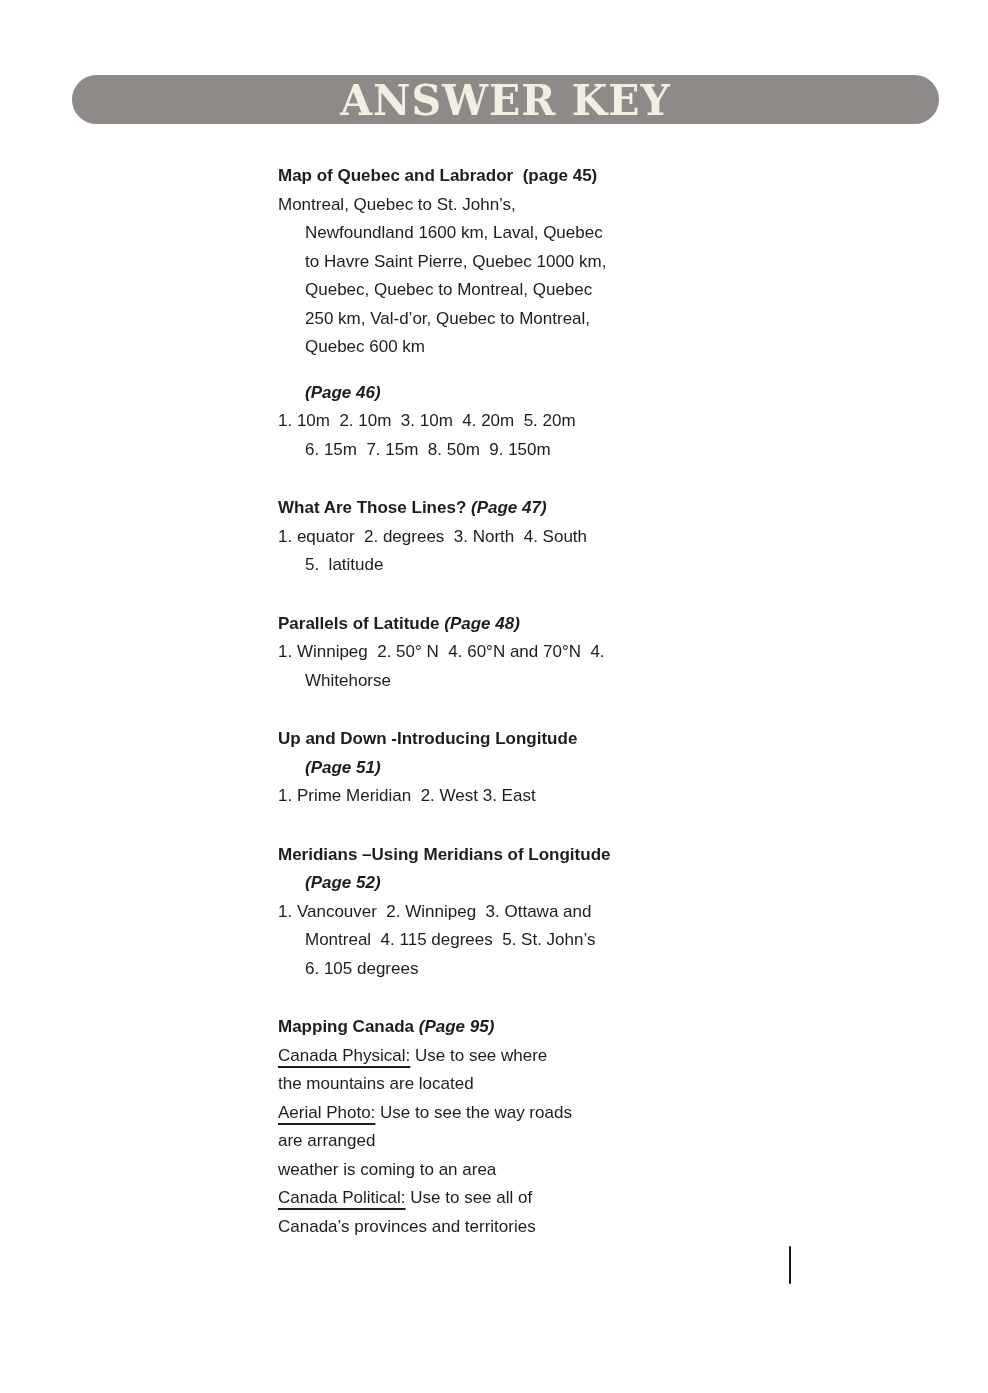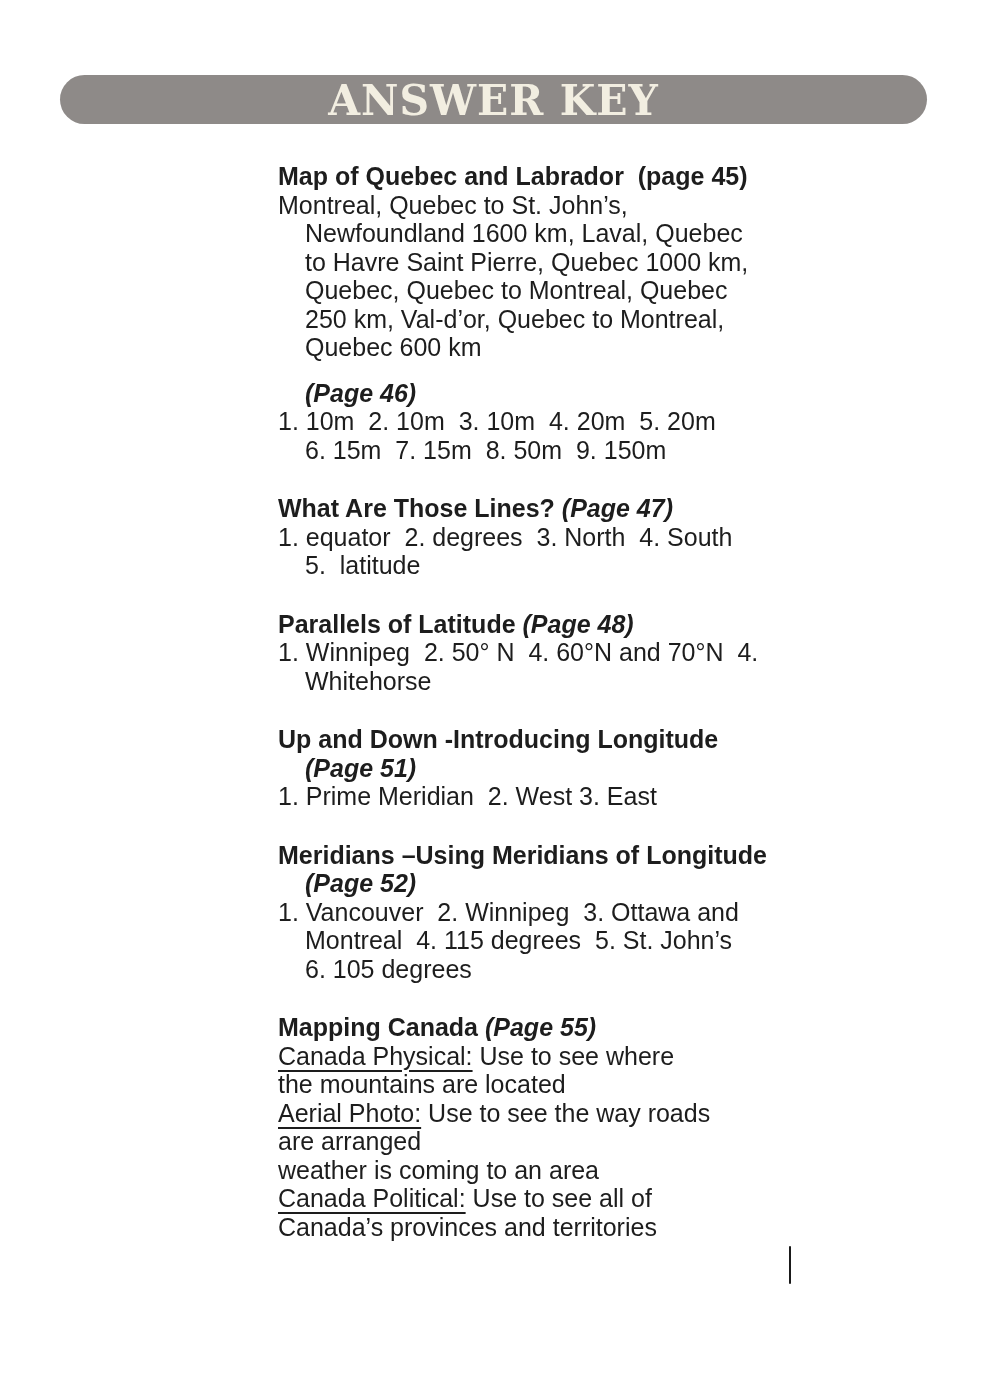--- a/index.html
+++ b/index.html
@@ -7,21 +7,21 @@
     position: relative;
     width: 988px;
     height: 1393px;
     background: #ffffff;
     font-family: "Liberation Sans", sans-serif;
     color: #1d1d1d;
     overflow: hidden;
   }
   .band {
     position: absolute;
-    left: 60px;
+    left: 72px;
     top: 75px;
     width: 867px;
     height: 49px;
     border-radius: 25px;
     background: #8e8a88;
     display: flex;
     align-items: center;
     justify-content: center;
     text-align: center;
   }
@@ -31,21 +31,21 @@
     font-size: 41px;
     letter-spacing: 1px;
     color: #f2eee1;
     transform: scaleY(1.05);
   }
   .content {
     position: absolute;
     left: 278px;
     top: 162px;
     width: 620px;
-    font-size: 25px;
+    font-size: 17px;
     line-height: 28.5px;
   }
   .section { margin-bottom: 30px; }
   .section:first-child { margin-bottom: 17px; }
   .heading, .ref-line, .line { white-space: pre-wrap; }
   .heading { font-weight: bold; }
   .page-ref { font-weight: bold; }
   .page-ref.italic { font-style: italic; }
   .ref-line { padding-left: 27px; }
   .line.indent { padding-left: 27px; }
@@ -102,21 +102,21 @@
       <div class="line"><span>1. Prime Meridian  2. West 3. East</span></div>
     </div>
     <div class="section">
       <div class="heading"><span class="heading-text">Meridians –Using Meridians of Longitude</span></div>
       <div class="ref-line"><span class="page-ref italic">(Page 52)</span></div>
       <div class="line"><span>1. Vancouver  2. Winnipeg  3. Ottawa and</span></div>
       <div class="line indent"><span>Montreal  4. 115 degrees  5. St. John’s</span></div>
       <div class="line indent"><span>6. 105 degrees</span></div>
     </div>
     <div class="section">
-      <div class="heading"><span class="heading-text">Mapping Canada</span><span class="page-ref italic"> (Page 55)</span></div>
+      <div class="heading"><span class="heading-text">Mapping Canada</span><span class="page-ref italic"> (Page 95)</span></div>
       <div class="line"><span class="underline">Canada Physical:</span><span> Use to see where</span></div>
       <div class="line"><span>the mountains are located</span></div>
       <div class="line"><span class="underline">Aerial Photo:</span><span> Use to see the way roads</span></div>
       <div class="line"><span>are arranged</span></div>
       <div class="line"><span>weather is coming to an area</span></div>
       <div class="line"><span class="underline">Canada Political:</span><span> Use to see all of</span></div>
       <div class="line"><span>Canada’s provinces and territories</span></div>
     </div>
   </div>
 

